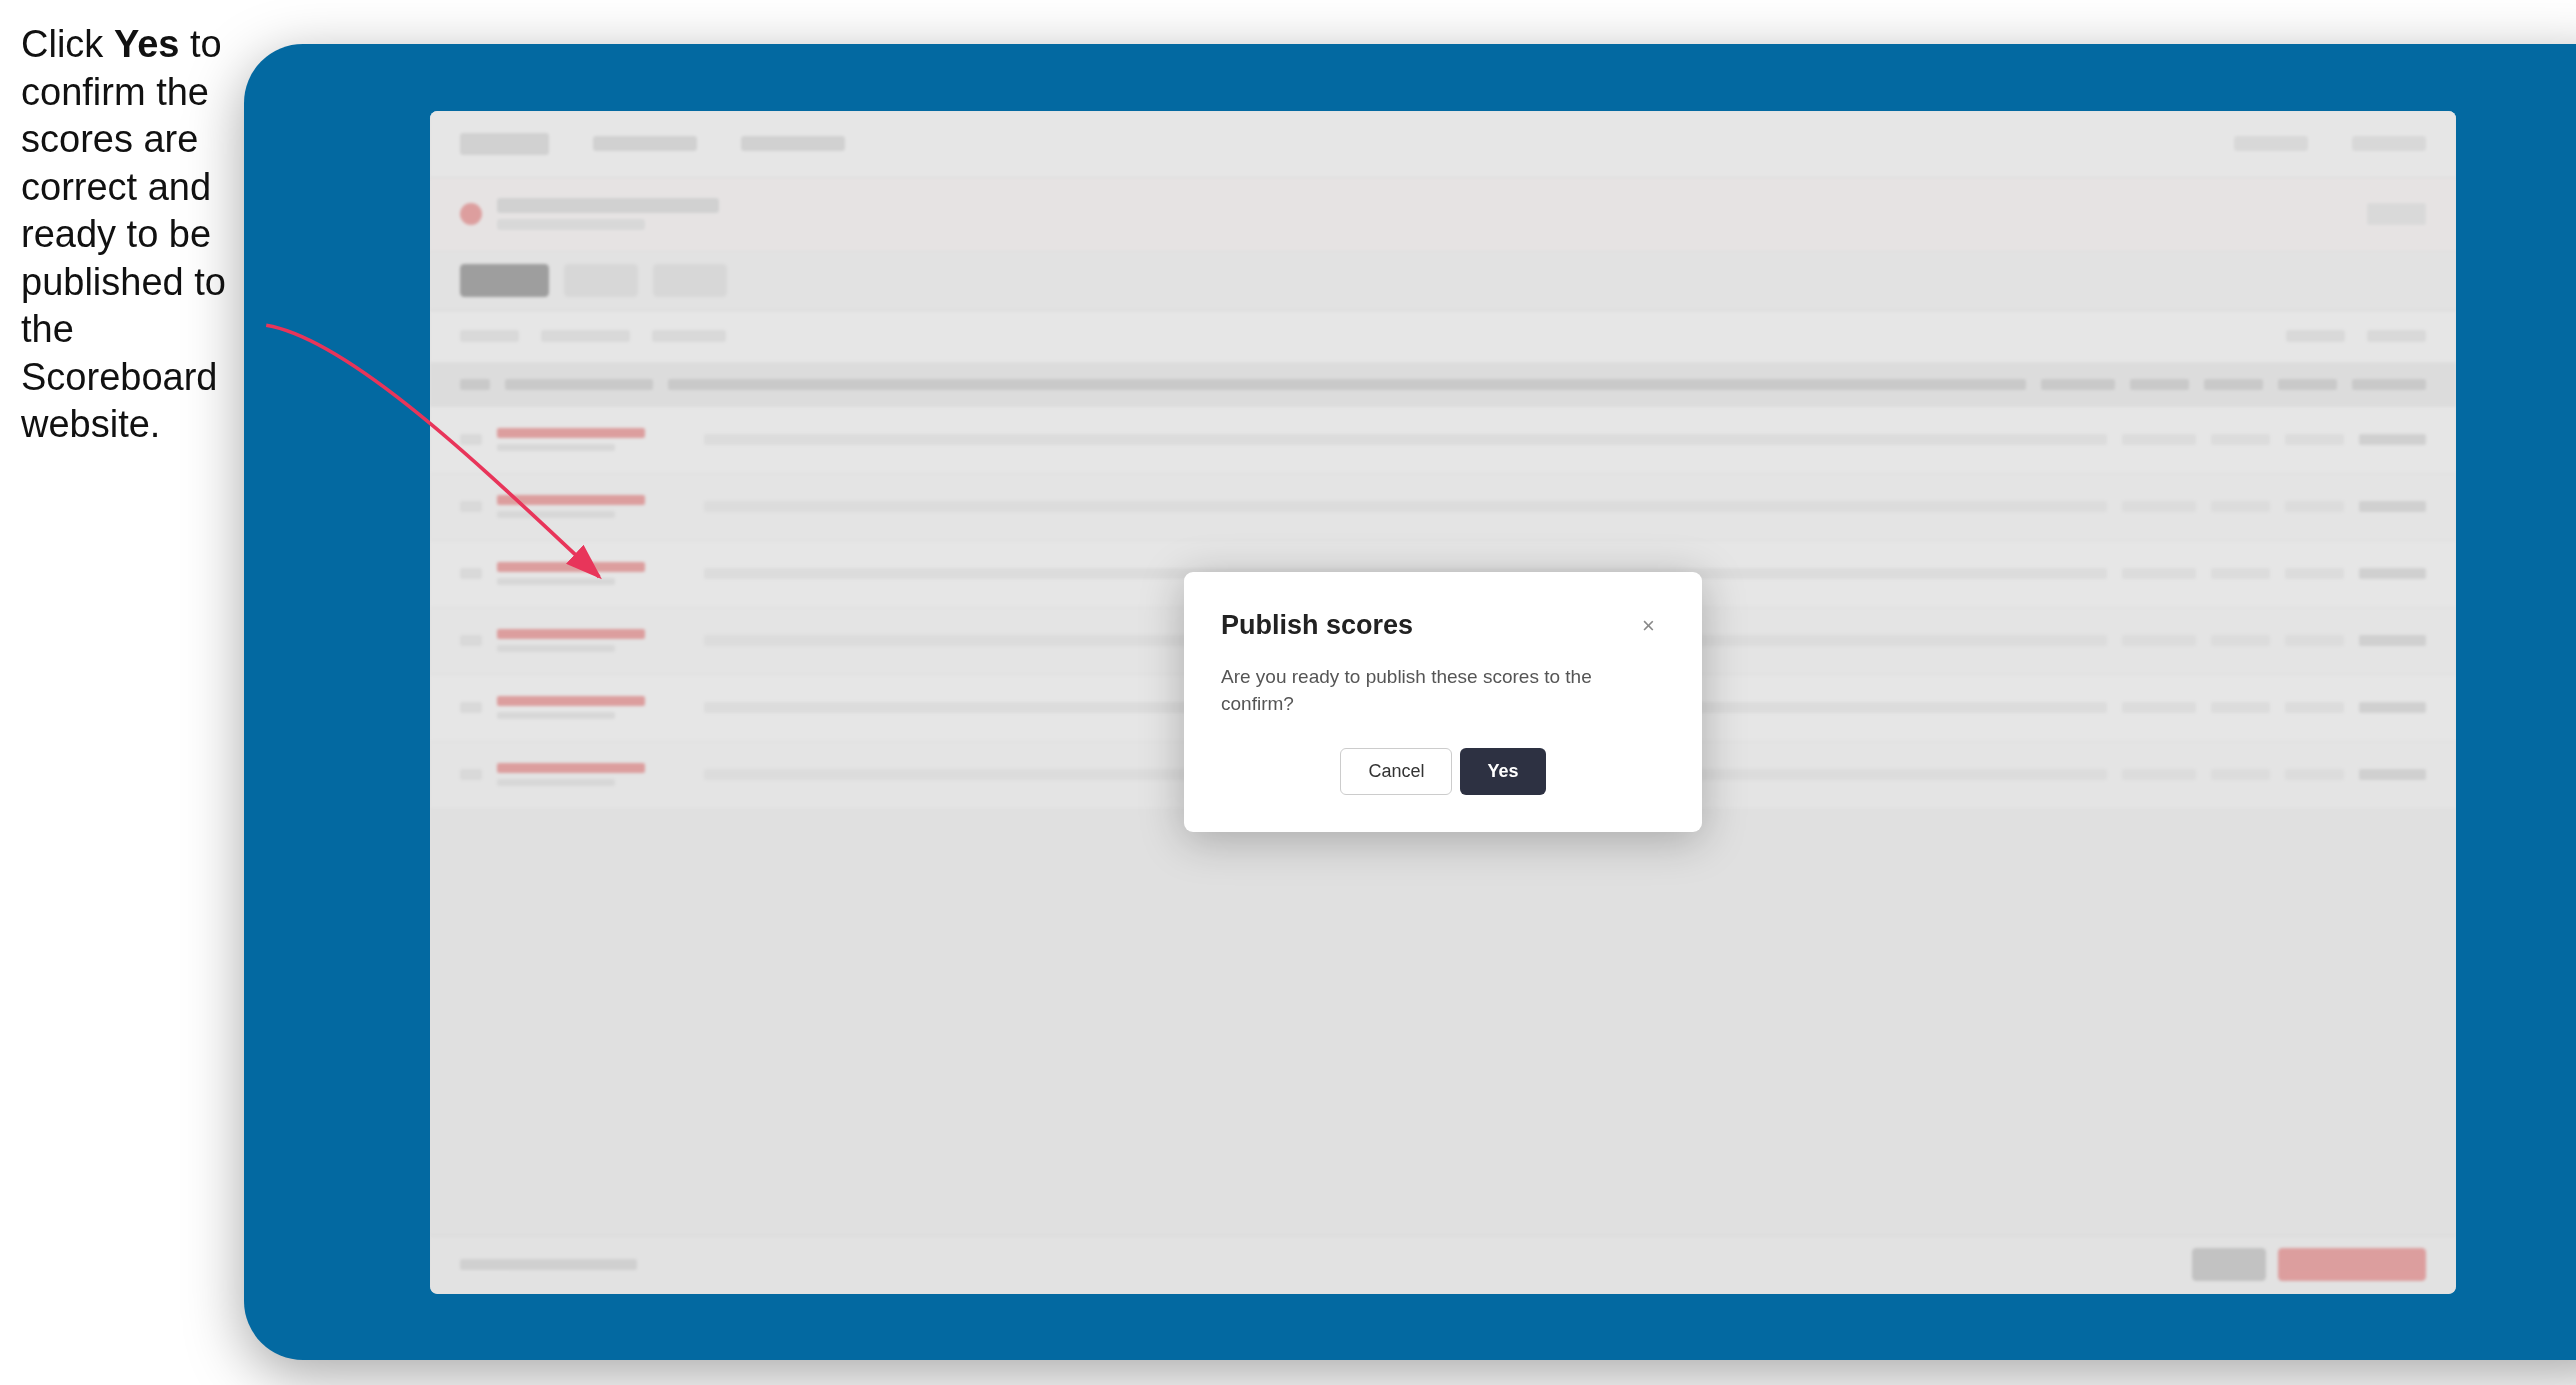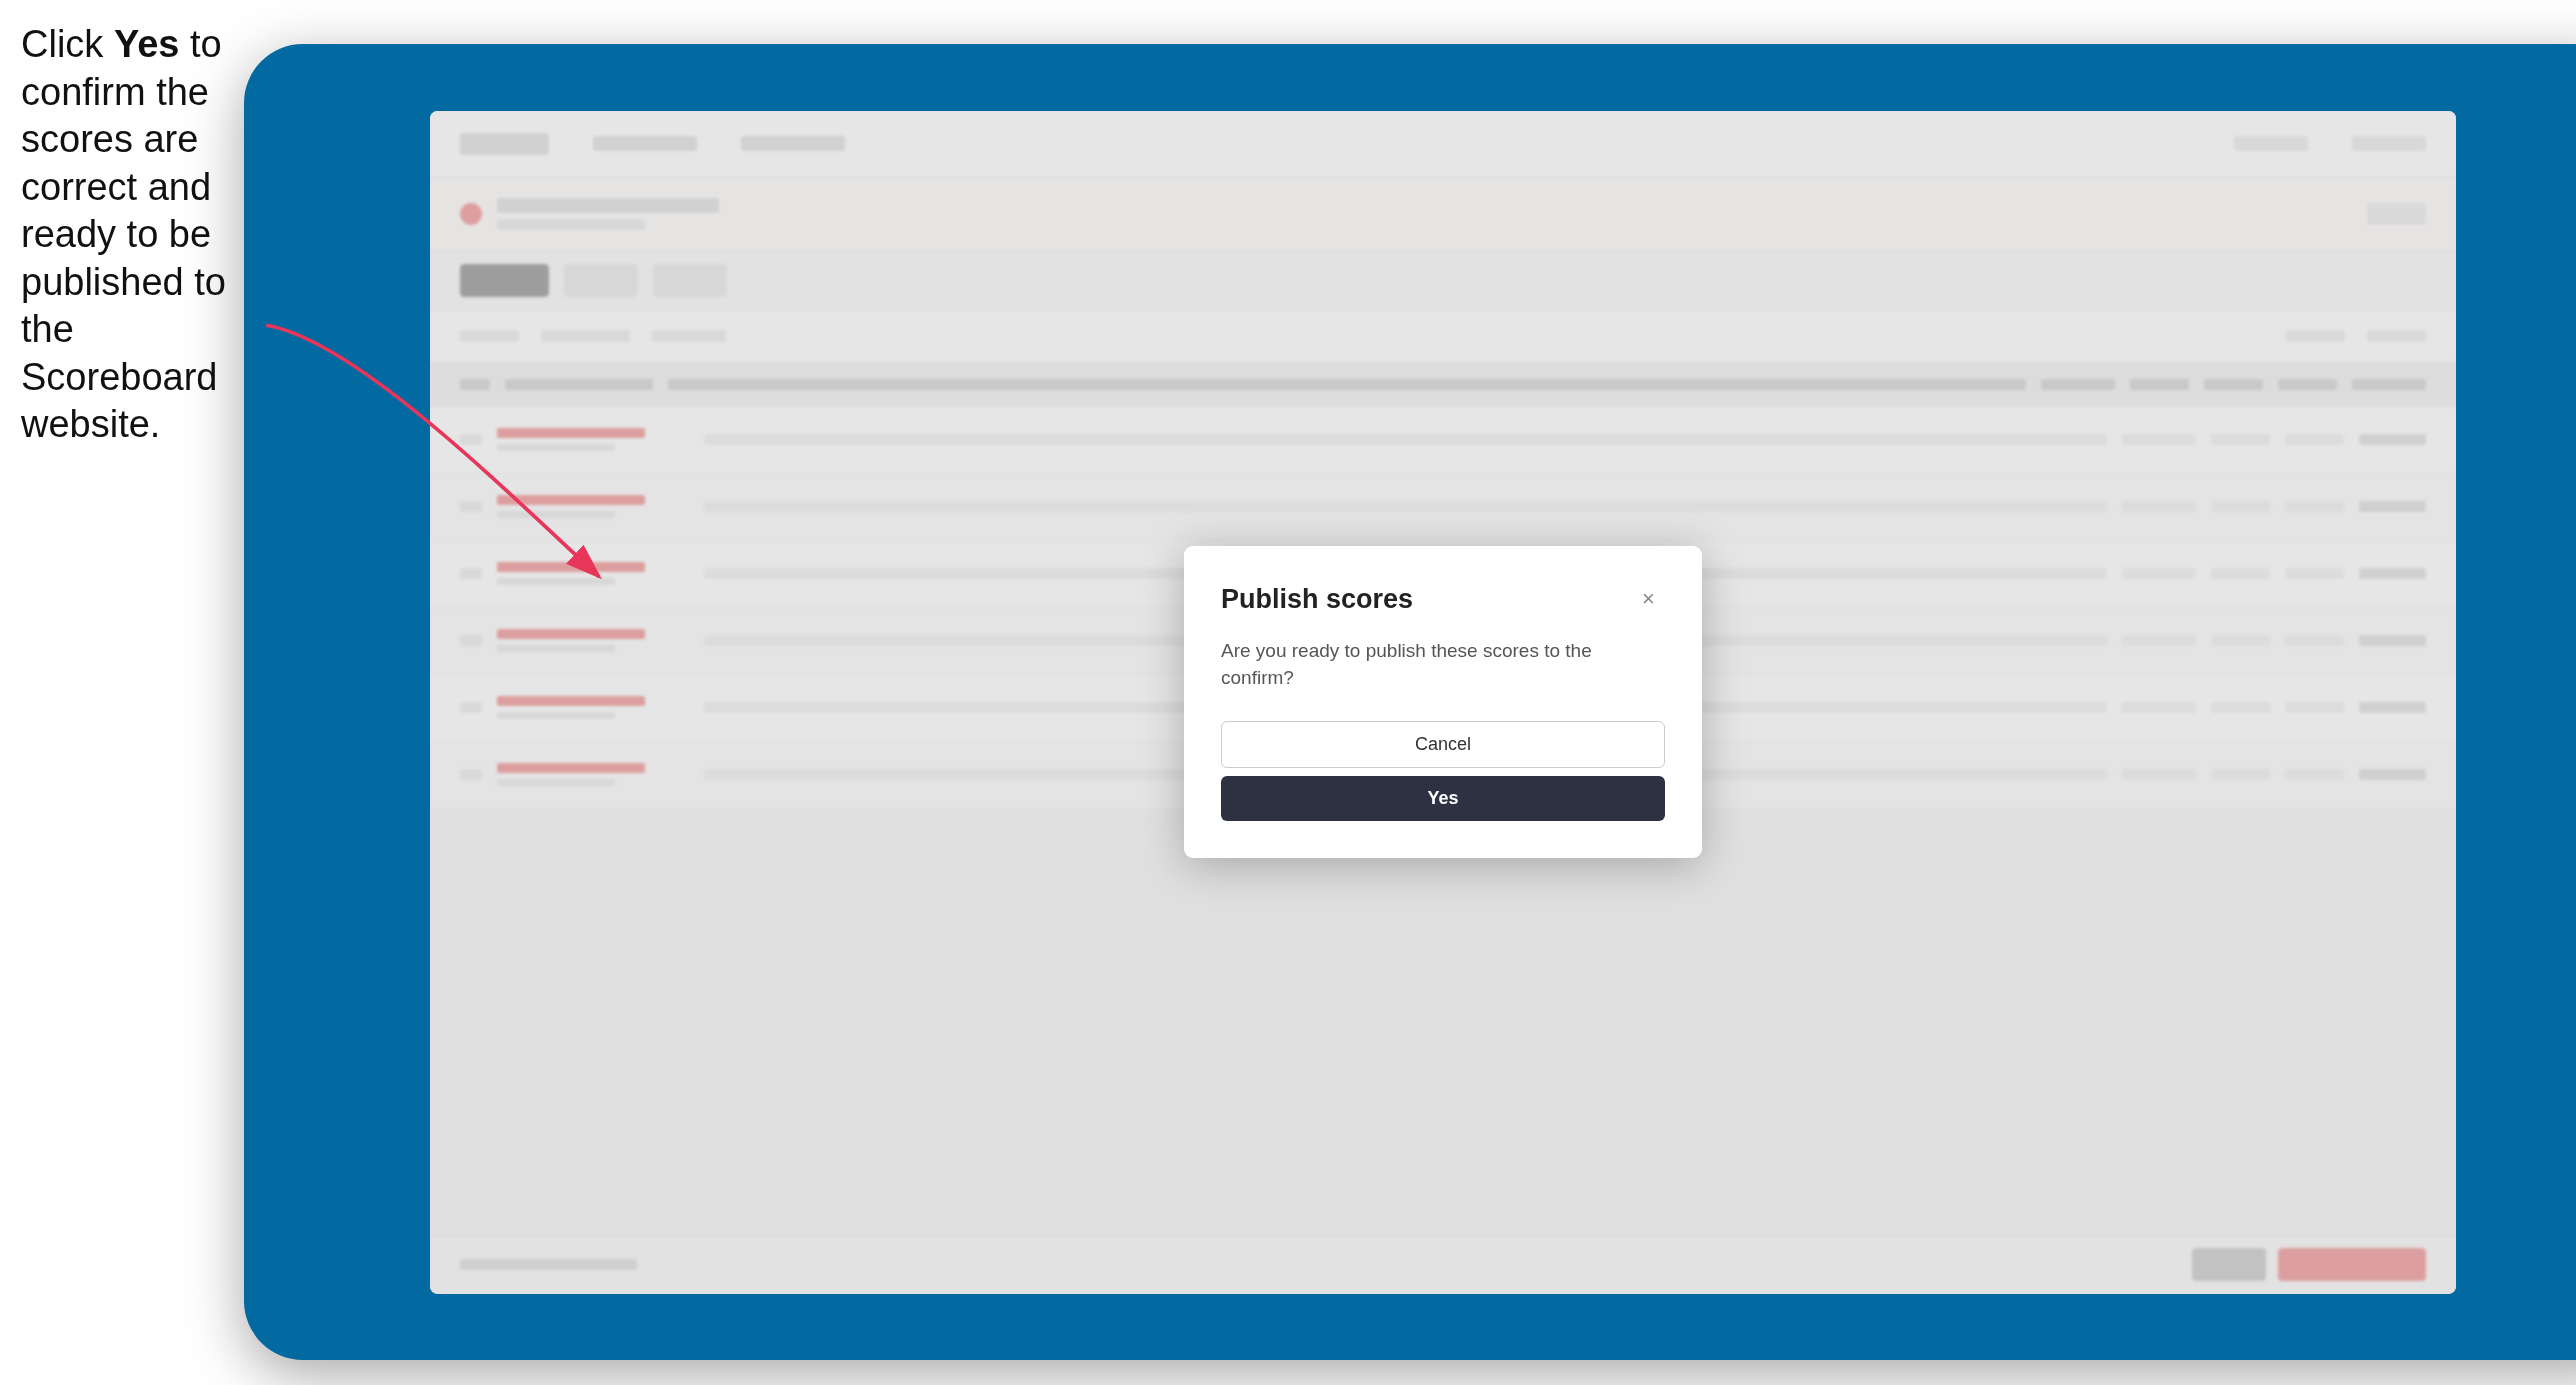--- a/index.html
+++ b/index.html
@@ -347,21 +347,20 @@
       font-size: 19px;
       color: #555555;
       margin-bottom: 30px;
       line-height: 1.4;
     }
 
     .modal-footer {
       display: flex;
       justify-content: center;
       gap: 8px;
-      flex-direction: column;
     }
 
     .btn-cancel {
       padding: 12px 27px;
       font-size: 18px;
       border: 0.7px solid #cccccc;
       background: #ffffff;
       color: #333333;
       border-radius: 6px;
       cursor: pointer;

